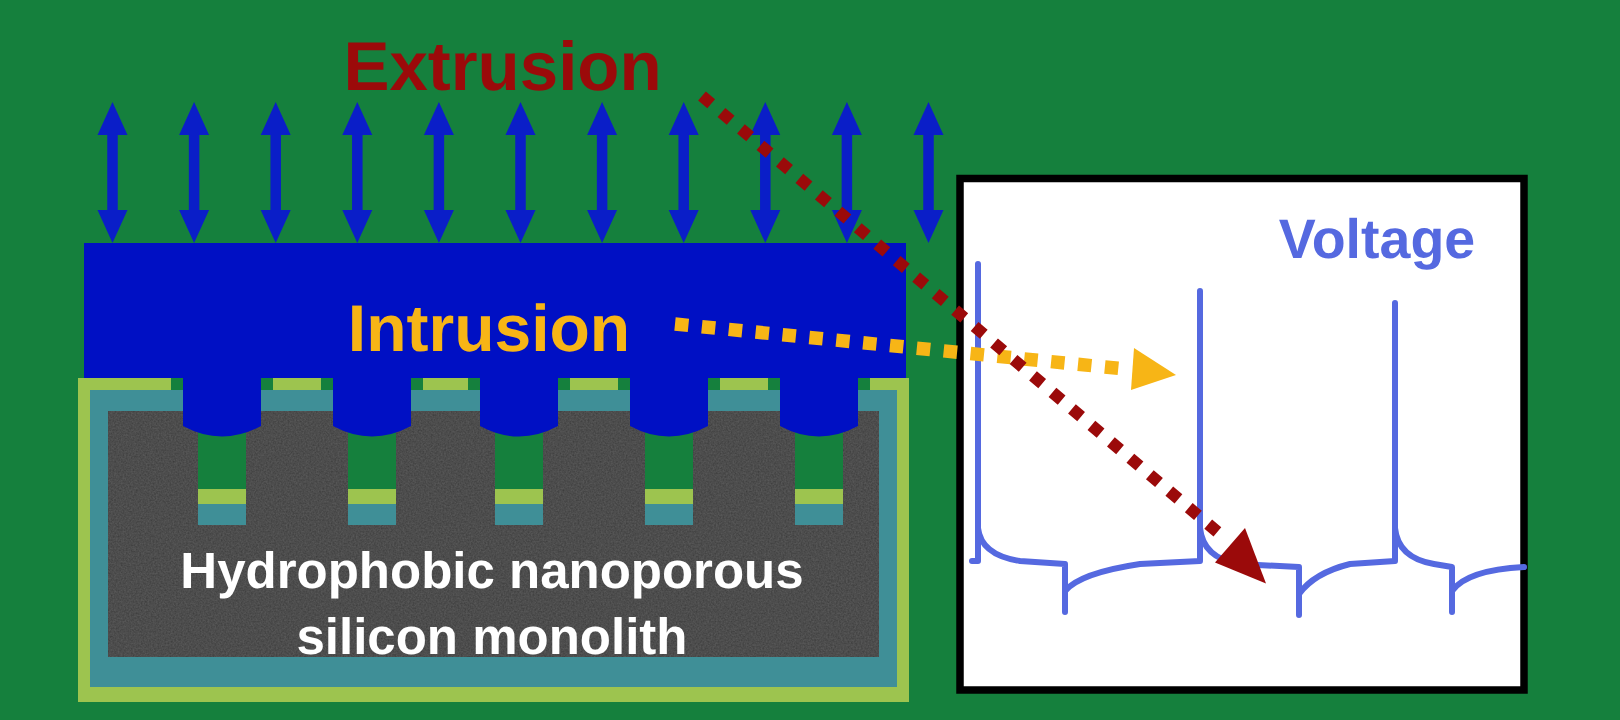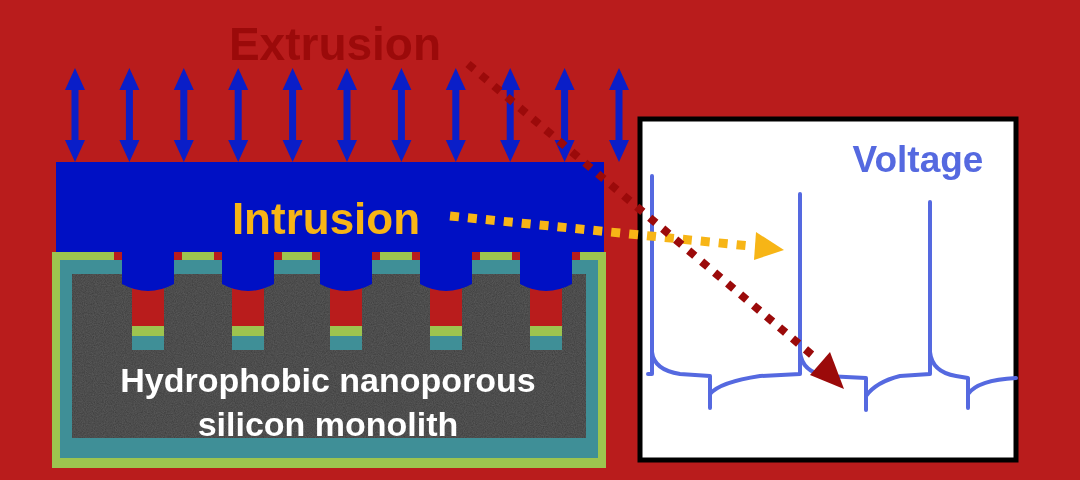--- a/index.html
+++ b/index.html
@@ -1,16 +1,16 @@
 <!DOCTYPE html>
 <html><head>
   <meta charset="utf-8">
   <style>
     html, body { margin: 0; padding: 0; background: #ffffff; }
-    #stage { position: relative; width: 1080px; height: 480px; overflow: hidden; background: #b91c1c; }
+    #stage { position: relative; width: 1080px; height: 480px; overflow: hidden; background: #15803d; }
     svg { position: absolute; left: 0; top: 0; }
     .lbl { font-family: "Liberation Sans", sans-serif; font-weight: bold; }
   </style>
 </head>
 <body>
 
 <div id="stage">
   <svg id="fig" width="1080" height="480" viewBox="0 0 1080 480">
     <defs>
       <filter id="grain" x="0" y="0" width="100%" height="100%">

